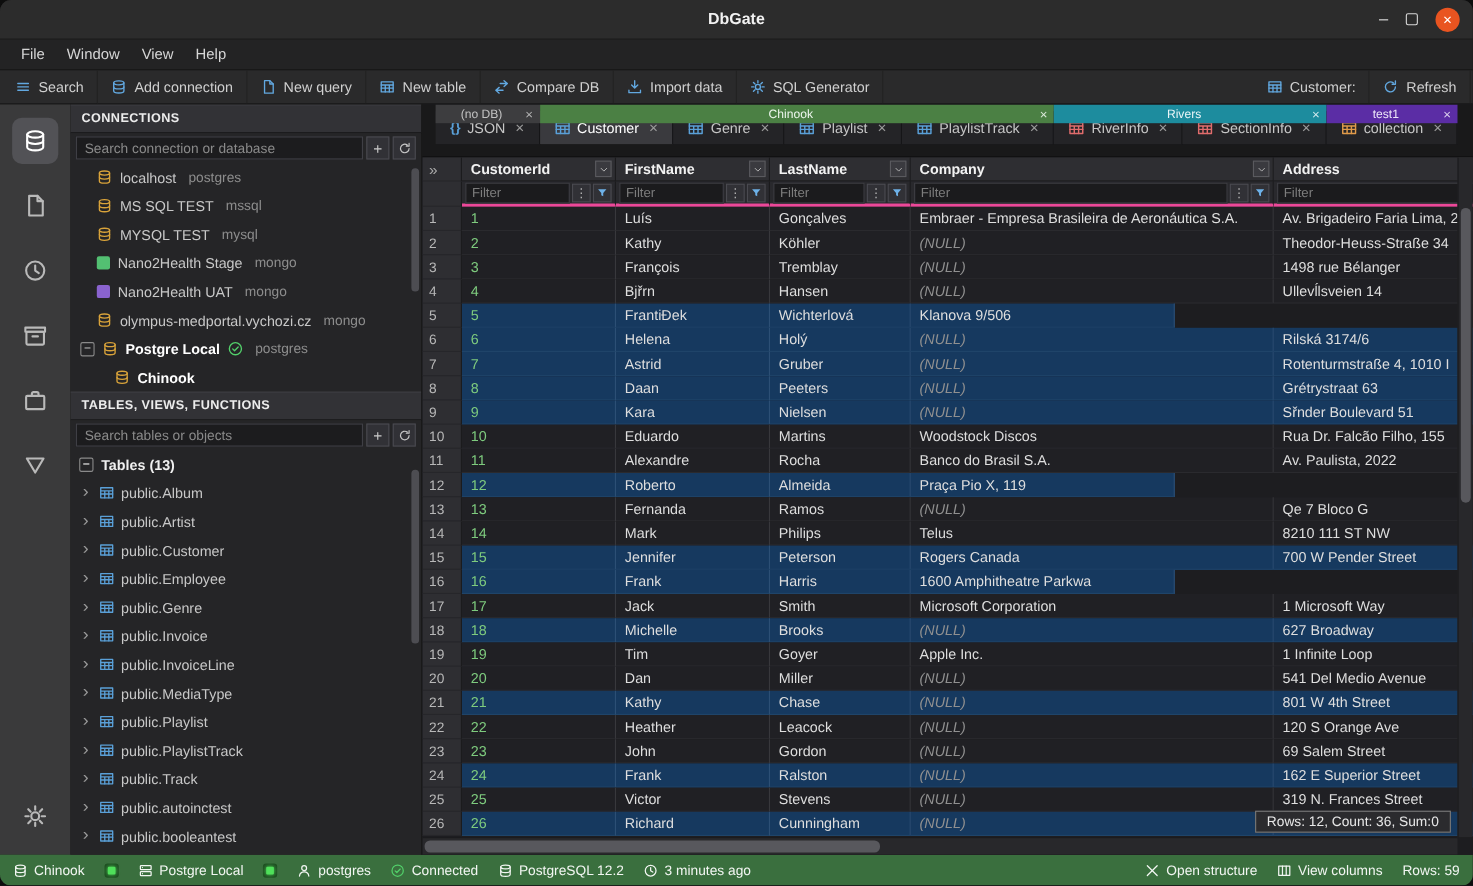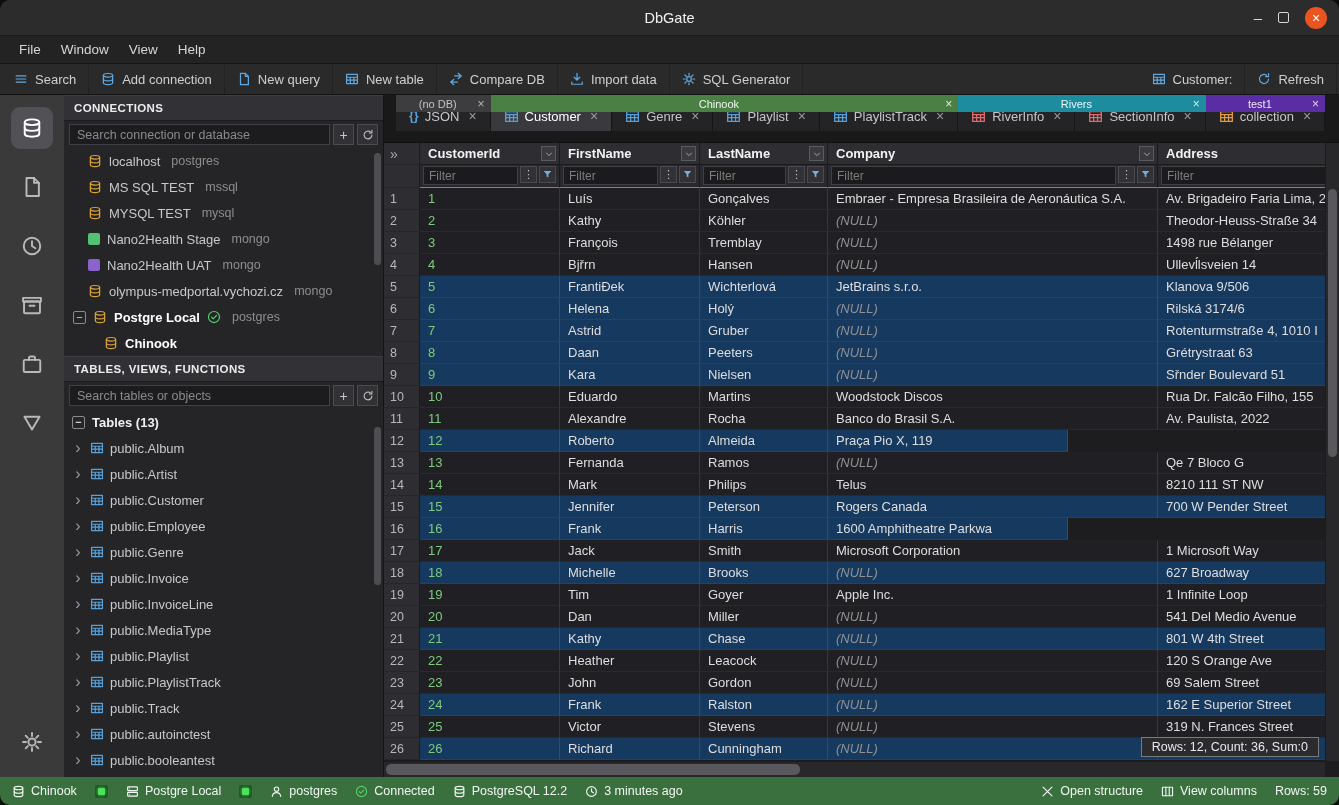--- a/index.html
+++ b/index.html
@@ -2,21 +2,21 @@
 <html><head>
 <meta charset="utf-8">
 <style>
   *{box-sizing:border-box;margin:0;padding:0}
   html,body{width:1339px;height:805px;overflow:hidden}
   body{background:#0d0d0d;font-family:"Liberation Sans","DejaVu Sans",sans-serif;-webkit-font-smoothing:antialiased}
   .window{width:1339px;height:805px;border-radius:10px;overflow:hidden;display:flex;flex-direction:column;background:#1e1e1f;color:#d8d8d8}
 
   
   .titlebar{height:36px;background:#2c2c2c;display:flex;align-items:center;position:relative;flex:none;border-bottom:1px solid #1a1a1a}
-  .title{position:absolute;left:0;right:0;text-align:center;font-weight:normal;font-size:14.5px;color:#f2f2f2}
+  .title{position:absolute;left:0;right:0;text-align:center;font-weight:bold;font-size:14.5px;color:#f2f2f2}
   .win-controls{margin-left:auto;display:flex;align-items:center;gap:16px;padding-right:12px;z-index:2}
   .win-btn{color:#d8d8d8;font-size:15px;line-height:1}
   .win-max{width:11px;height:11px;border:1.5px solid #d8d8d8;border-radius:2px}
   .win-close{width:22px;height:22px;border-radius:50%;background:#e95420;color:#fff;display:flex;align-items:center;justify-content:center;font-size:14px}
 
   
   .menubar{height:28px;background:#232324;display:flex;align-items:center;padding-left:10px;gap:2px;flex:none;font-size:13.5px;color:#d6d6d6;border-bottom:1px solid #151515}
   .menu-item{padding:3px 9px;border-radius:3px;cursor:default}
   .toolbar{height:31px;background:#2a2a2b;display:flex;align-items:stretch;flex:none;font-size:13px;color:#cfcfcf;border-bottom:1px solid #131313;padding:0 2px}
   .tb-group{display:flex;align-items:stretch}
@@ -71,21 +71,21 @@
   
   .grid{flex:1;position:relative;overflow:hidden;min-height:0;background:#1d1d20}
   .gh,.gf,.grid-row{display:flex}
   .gutter{width:36px;flex:none;background:#2e2e32;border-right:1px solid #1b1b1d;border-bottom:1px solid #26262a;color:#b8b8b8;font-size:12.5px;padding-left:6px;line-height:22px;height:22px}
   .gh .gutter{color:#a8a8a8;font-size:14px}
   .gf .gutter{height:23px}
   .gh-cell{flex:none;display:flex;align-items:center;background:#2e2e32;border-right:1px solid #1b1b1d;border-bottom:1px solid #1b1b1d;padding:0 3px 0 8px;height:22px}
   .gh-label{flex:1;font-weight:bold;font-size:13px;color:#f2f2f2;overflow:hidden;white-space:nowrap}
   .gh-dd{width:15px;height:15px;flex:none;border:1px solid #5a5a5f;background:#3a3a3f;display:flex;align-items:center;justify-content:center;color:#b6b6b6}
   .gh-dd .ic{width:10px;height:10px}
-  .gf-cell{flex:none;display:flex;gap:2px;background:#29292d;border-right:1px solid #1b1b1d;border-bottom:1px solid #ec4899;padding:1px 3px;height:23px}
+  .gf-cell{flex:none;display:flex;align-items:center;gap:2px;background:#29292d;border-right:1px solid #1b1b1d;border-bottom:3px solid #ec4899;padding:1px 3px;height:23px}
   .gf-input{flex:1;min-width:0;height:19px;background:#1b1b1d;border:1px solid #3f3f45;color:#bbb;font-size:12px;padding:0 5px;font-family:inherit}
   .gf-input::placeholder{color:#7d7d7d}
   .gf-btn{width:17px;height:17px;flex:none;background:#313136;border:1px solid #4a4a50;color:#b9b9b9;display:flex;align-items:center;justify-content:center;font-size:11px}
   .gf-btn .ic{width:11px;height:11px}
   .gf-btn.funnel{color:#6db1e8}
   .cell{flex:none;height:22px;line-height:21px;padding:0 8px;font-size:13px;color:#dedede;border-right:1px solid #38383c;border-bottom:1px solid #2a2a2e;white-space:nowrap;overflow:hidden;background:#202024}
   .row.sel .cell{background:#16395f;border-right-color:#2c4f75;border-bottom-color:#1f4469}
   .cell.num{color:#7ecb7e}
   .cell.nullv{color:#909090;font-style:italic}
   .grid-vscroll{position:absolute;top:0;right:0;bottom:16px;width:14px;background:#28282b;border-left:1px solid #1b1b1d;z-index:5}
@@ -679,21 +679,20 @@
               <div class="cell" style="width:140px">Bjřrn</div>
               <div class="cell" style="width:128px">Hansen</div>
               <div class="cell nullv" style="width:330px">(NULL)</div>
               <div class="cell" style="width:240px">Ullevĺlsveien 14</div>
             </div>
             <div class="grid-row row sel">
     <div class="gutter">5</div>
               <div class="cell num" style="width:140px">5</div>
               <div class="cell" style="width:140px">FrantiĐek</div>
               <div class="cell" style="width:128px">Wichterlová</div>
-              <div class="cell" style="width:330px">JetBrains s.r.o.</div>
               <div class="cell" style="width:240px">Klanova 9/506</div>
             </div>
             <div class="grid-row row sel">
     <div class="gutter">6</div>
               <div class="cell num" style="width:140px">6</div>
               <div class="cell" style="width:140px">Helena</div>
               <div class="cell" style="width:128px">Holý</div>
               <div class="cell nullv" style="width:330px">(NULL)</div>
               <div class="cell" style="width:240px">Rilská 3174/6</div>
             </div>

